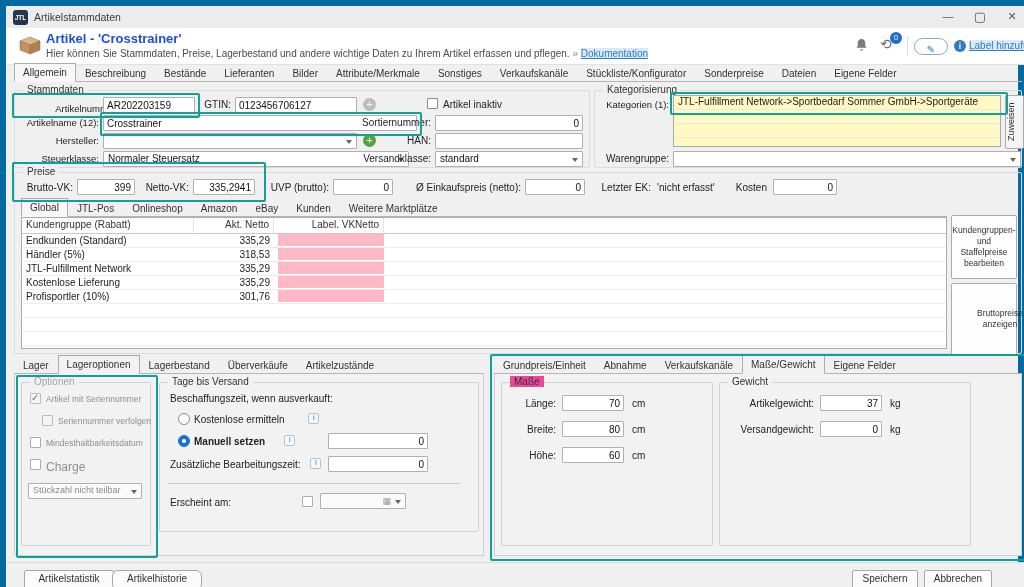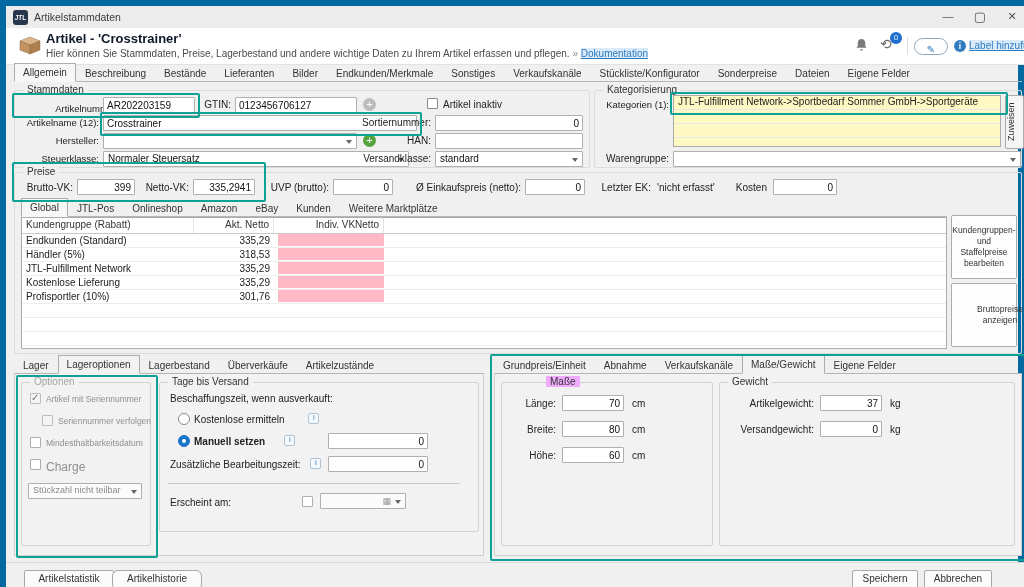--- a/index.html
+++ b/index.html
@@ -53,21 +53,21 @@
   
   .titlebar{position:absolute;left:0;top:0;width:1024px;height:22px;background:#ECECEC;border-bottom:1px solid #DCDCDC;}
   .applogo{position:absolute;left:7px;top:4px;width:15px;height:15px;background:#26364B;border-radius:3px;
            color:#fff;font-size:6.5px;font-weight:bold;text-align:center;line-height:15px;}
   .apptitle{position:absolute;left:28px;top:5px;font-size:10.5px;color:#3B3B3B;}
   .winbtns{position:absolute;right:2px;top:0;height:22px;display:flex;}
   .winbtn{width:32px;height:22px;text-align:center;color:#555;font-size:11px;line-height:21px;}
 
   
   .header{position:absolute;left:0;top:22px;width:1024px;height:36px;background:#fff;border-bottom:1px solid #E2E2E2;}
-  .pagetitle{position:absolute;left:40px;top:3px;font-size:13px;font-weight:bold;color:#0f172a;}
+  .pagetitle{position:absolute;left:40px;top:3px;font-size:13px;font-weight:bold;color:#1d4ed8;}
   .subtitle{position:absolute;left:40px;top:20px;font-size:10px;color:#4A4A4A;white-space:nowrap;}
   .bluelink{color:#2F7CC0;background:#D9EBFA;text-decoration:underline;}
   .hdr-divider{position:absolute;width:1px;height:18px;background:#DDD;}
   .pill{position:absolute;width:32px;height:15px;border:1px solid #8FA8BC;border-radius:9px;background:#fff;text-align:center;}
   .pencil{font-size:10px;color:#2F7CC0;line-height:14px;}
   .badge{position:absolute;width:12px;height:12px;border-radius:50%;background:#1E6FD0;color:#fff;
          font-size:8px;text-align:center;line-height:12px;}
   .infocircle{position:absolute;width:12px;height:12px;border-radius:50%;background:#2F7CC0;color:#fff;
          font-size:8.5px;font-weight:bold;text-align:center;line-height:12px;}
   .icn{position:absolute;color:#6B6B6B;}
@@ -141,21 +141,21 @@
     <div class="infocircle" style="left:948px;top:12px;">i</div>
     <span class="abs bluelink" style="left:963px;top:12px;font-size:10px;white-space:nowrap;">Label hinzufügen</span>
   </div>
 
   <div class="tabs" style="left:8px;top:58px;width:1008px;height:18px;">
     <div class="tab on">Allgemein</div>
     <div class="tab">Beschreibung</div>
     <div class="tab">Bestände</div>
     <div class="tab">Lieferanten</div>
     <div class="tab">Bilder</div>
-    <div class="tab">Endkunden/Merkmale</div>
+    <div class="tab">Attribute/Merkmale</div>
     <div class="tab">Sonstiges</div>
     <div class="tab">Verkaufskanäle</div>
     <div class="tab">Stückliste/Konfigurator</div>
     <div class="tab">Sonderpreise</div>
     <div class="tab">Dateien</div>
     <div class="tab">Eigene Felder</div>
   </div>
 
   <div class="groupbox" style="left:8px;top:84px;width:576px;height:78px;">
     <div class="legend">Stammdaten</div>
@@ -222,21 +222,21 @@
       <div class="tab">Amazon</div>
       <div class="tab">eBay</div>
       <div class="tab">Kunden</div>
       <div class="tab">Weitere Marktplätze</div>
     </div>
 
     <div class="ptable" style="left:6px;top:44px;width:926px;height:132px;">
       <div class="prow head">
         <div class="pcell h hsep" style="left:0;width:172px;padding-left:4px;">Kundengruppe (Rabatt)</div>
         <div class="pcell h r hsep" style="left:172px;width:80px;padding-right:4px;">Akt. Netto</div>
-        <div class="pcell h r hsep" style="left:252px;width:110px;padding-right:4px;">Indiv. VKNetto</div>
+        <div class="pcell h r hsep" style="left:252px;width:110px;padding-right:4px;">Label. VKNetto</div>
       </div>
       <div class="prow">
         <div class="pcell" style="left:4px;">Endkunden (Standard)</div>
         <div class="pcell r" style="left:172px;width:76px;">335,29</div>
         <div class="pink"></div>
       </div>
       <div class="prow">
         <div class="pcell" style="left:4px;">Händler (5%)</div>
         <div class="pcell r" style="left:172px;width:76px;">318,53</div>
         <div class="pink"></div>
@@ -256,21 +256,21 @@
         <div class="pcell r" style="left:172px;width:76px;">301,76</div>
         <div class="pink"></div>
       </div>
       <div class="prow"></div>
       <div class="prow"></div>
       <div class="prow"></div>
       <div class="prow"></div>
     </div>
 
     <div class="sidebtn" style="left:936px;top:42px;height:64px;">Kundengruppen- und Staffelpreise bearbeiten</div>
-    <div class="sidebtn" style="left:936px;top:110px;height:64px;padding-left:34px;">Bruttopreise anzeigen</div>
+    <div class="sidebtn" style="left:936px;top:110px;height:72px;padding-left:34px;">Bruttopreise anzeigen</div>
   </div>
 
   <div class="tabs" style="left:8px;top:352px;width:470px;height:16px;">
     <div class="tab">Lager</div>
     <div class="tab on" style="background:#F2F2F2;border-bottom-color:#F2F2F2;">Lageroptionen</div>
     <div class="tab">Lagerbestand</div>
     <div class="tab">Überverkäufe</div>
     <div class="tab">Artikelzustände</div>
   </div>
   <div class="panel" style="left:8px;top:368px;width:470px;height:182px;">
@@ -318,33 +318,33 @@
   <div class="tabs" style="left:488px;top:352px;width:528px;height:16px;">
     <div class="tab">Grundpreis/Einheit</div>
     <div class="tab">Abnahme</div>
     <div class="tab">Verkaufskanäle</div>
     <div class="tab on" style="background:#F2F2F2;border-bottom-color:#F2F2F2;">Maße/Gewicht</div>
     <div class="tab">Eigene Felder</div>
   </div>
   <div class="panel" style="left:488px;top:368px;width:528px;height:182px;">
 
     <div class="groupbox" style="left:6px;top:8px;width:212px;height:164px;border-color:#D2D2D2;">
-      <div class="legend" style="background:#f0abfc;margin-left:36px;">Maße</div>
+      <div class="legend" style="background:#ec4899;">Maße</div>
       <div class="lbl lblr" style="left:6px;top:15px;width:48px;">Länge:</div>
       <input class="inp num" style="left: 60px; top: 12px; width: 62px;" readonly="" value="70">
       <div class="lbl" style="left:130px;top:15px;">cm</div>
       <div class="lbl lblr" style="left:6px;top:41px;width:48px;">Breite:</div>
       <input class="inp num" style="left: 60px; top: 38px; width: 62px;" readonly="" value="80">
       <div class="lbl" style="left:130px;top:41px;">cm</div>
       <div class="lbl lblr" style="left:6px;top:67px;width:48px;">Höhe:</div>
       <input class="inp num" style="left: 60px; top: 64px; width: 62px;" readonly="" value="60">
       <div class="lbl" style="left:130px;top:67px;">cm</div>
     </div>
 
-    <div class="groupbox" style="left:224px;top:8px;width:296px;height:164px;border-color:#D2D2D2;">
+    <div class="groupbox" style="left:224px;top:8px;width:252px;height:164px;border-color:#D2D2D2;">
       <div class="legend" style="background:#F2F2F2;">Gewicht</div>
       <div class="lbl lblr" style="left:6px;top:15px;width:88px;">Artikelgewicht:</div>
       <input class="inp num" style="left: 100px; top: 12px; width: 62px;" readonly="" value="37">
       <div class="lbl" style="left:170px;top:15px;">kg</div>
       <div class="lbl lblr" style="left:6px;top:41px;width:88px;">Versandgewicht:</div>
       <input class="inp num" style="left: 100px; top: 38px; width: 62px;" readonly="" value="0">
       <div class="lbl" style="left:170px;top:41px;">kg</div>
     </div>
   </div>
 

